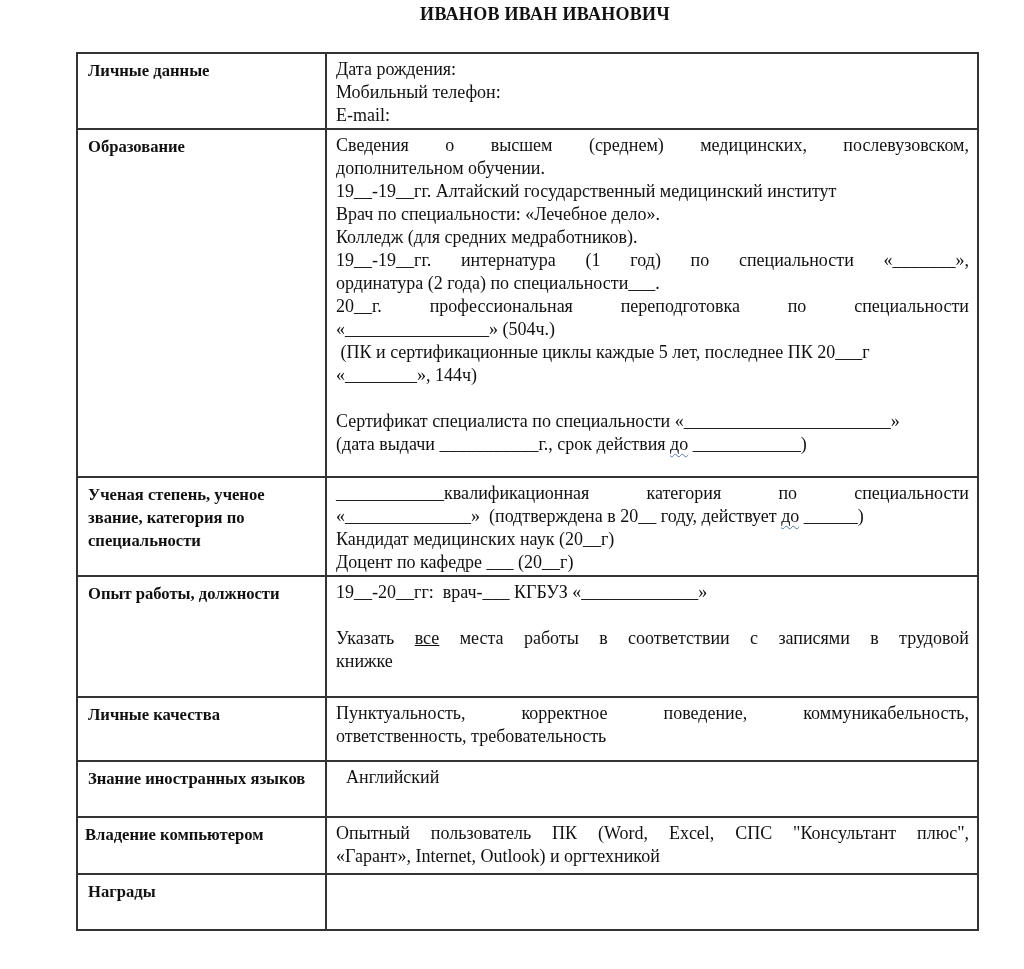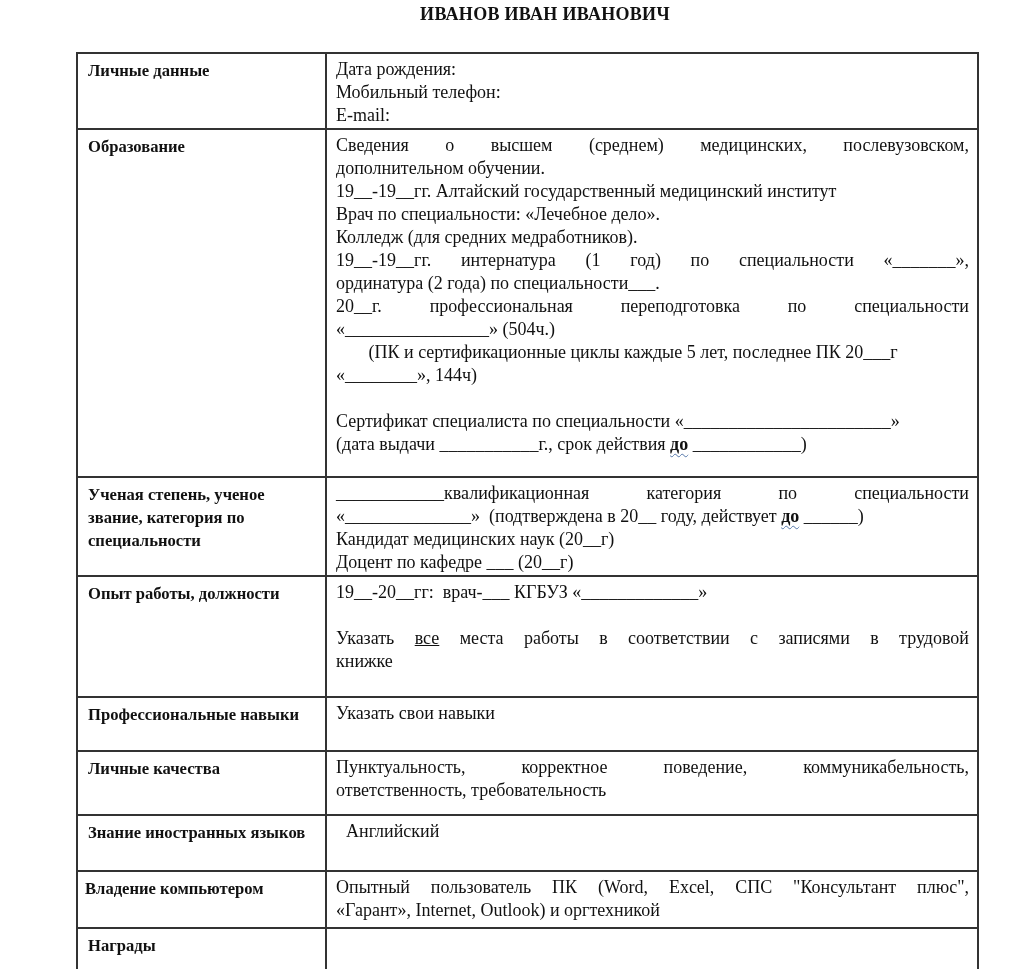--- a/index.html
+++ b/index.html
@@ -49,21 +49,21 @@
       padding-top: 5px;
     }
     td.content .line { display: block; text-align: justify; }
     td.content .jl {
       display: block;
       text-align: justify;
       text-align-last: justify;
     }
     .gap { display: block; height: 23px; }
     .u { text-decoration: underline; }
-    .sq { text-decoration: underline wavy #5577aa; text-decoration-thickness: 1px; text-underline-offset: 3px; font-weight: bold; }
+    .sq { text-decoration: underline wavy #5577aa; text-decoration-thickness: 1px; text-underline-offset: 3px; }
 
     tr.r1 td { height: 69px; margin-left: 8px; }
     tr.r2 td { height: 341px; }
     tr.r3 td { height: 92px; }
     tr.r4 td { height: 114px; }
     tr.r5 td { height: 47px; }
     tr.r6 td { height: 57px; }
     tr.r7 td { height: 49px; padding-left: 19px; }
     tr.r8 td { height: 50px; }
     tr.r9 td { height: 49px; }
@@ -90,21 +90,21 @@
       <td class="content">
         <span class="jl">Сведения о высшем (среднем) медицинских, послевузовском,</span>
         <span class="line">дополнительном обучении.</span>
         <span class="line">19__-19__гг. Алтайский государственный медицинский институт</span>
         <span class="line">Врач по специальности: «Лечебное дело».</span>
         <span class="line">Колледж (для средних медработников).</span>
         <span class="jl">19__-19__гг. интернатура (1 год) по специальности «_______»,</span>
         <span class="line">ординатура (2 года) по специальности___.</span>
         <span class="jl">20__г. профессиональная переподготовка по специальности</span>
         <span class="line">«________________» (504ч.)</span>
-        <span class="line" style="white-space:pre;margin-left:28px;"> (ПК и сертификационные циклы каждые 5 лет, последнее ПК 20___г</span>
+        <span class="line" style="white-space:pre;"> (ПК и сертификационные циклы каждые 5 лет, последнее ПК 20___г</span>
         <span class="line">«________», 144ч)</span>
         <span class="gap"></span>
         <span class="line">Сертификат специалиста по специальности «_______________________»</span>
         <span class="line"><span>(дата выдачи ___________г., срок действия </span><span class="sq">до</span><span> ____________)</span></span>
       </td>
     </tr>
 
     <tr class="r3">
       <td class="label">
         <span class="line">Ученая степень,</span>
@@ -126,29 +126,20 @@
         <span class="line">должности</span>
       </td>
       <td class="content">
         <span class="line" style="white-space:pre;">19__-20__гг:  врач-___ КГБУЗ «_____________»</span>
         <span class="gap"></span>
         <span class="jl" style="white-space:normal;"><span>Указать </span><span class="u">все</span><span> места работы в соответствии с записями в трудовой</span></span>
         <span class="line">книжке</span>
       </td>
     </tr>
 
-    <tr class="r5">
-      <td class="label">
-        <span class="line">Профессиональные</span>
-        <span class="line">навыки</span>
-      </td>
-      <td class="content">
-        <span class="line">Указать свои навыки</span>
-      </td>
-    </tr>
 
     <tr class="r6">
       <td class="label">Личные качества</td>
       <td class="content">
         <span class="jl">Пунктуальность, корректное поведение, коммуникабельность,</span>
         <span class="line">ответственность, требовательность</span>
       </td>
     </tr>
 
     <tr class="r7">

